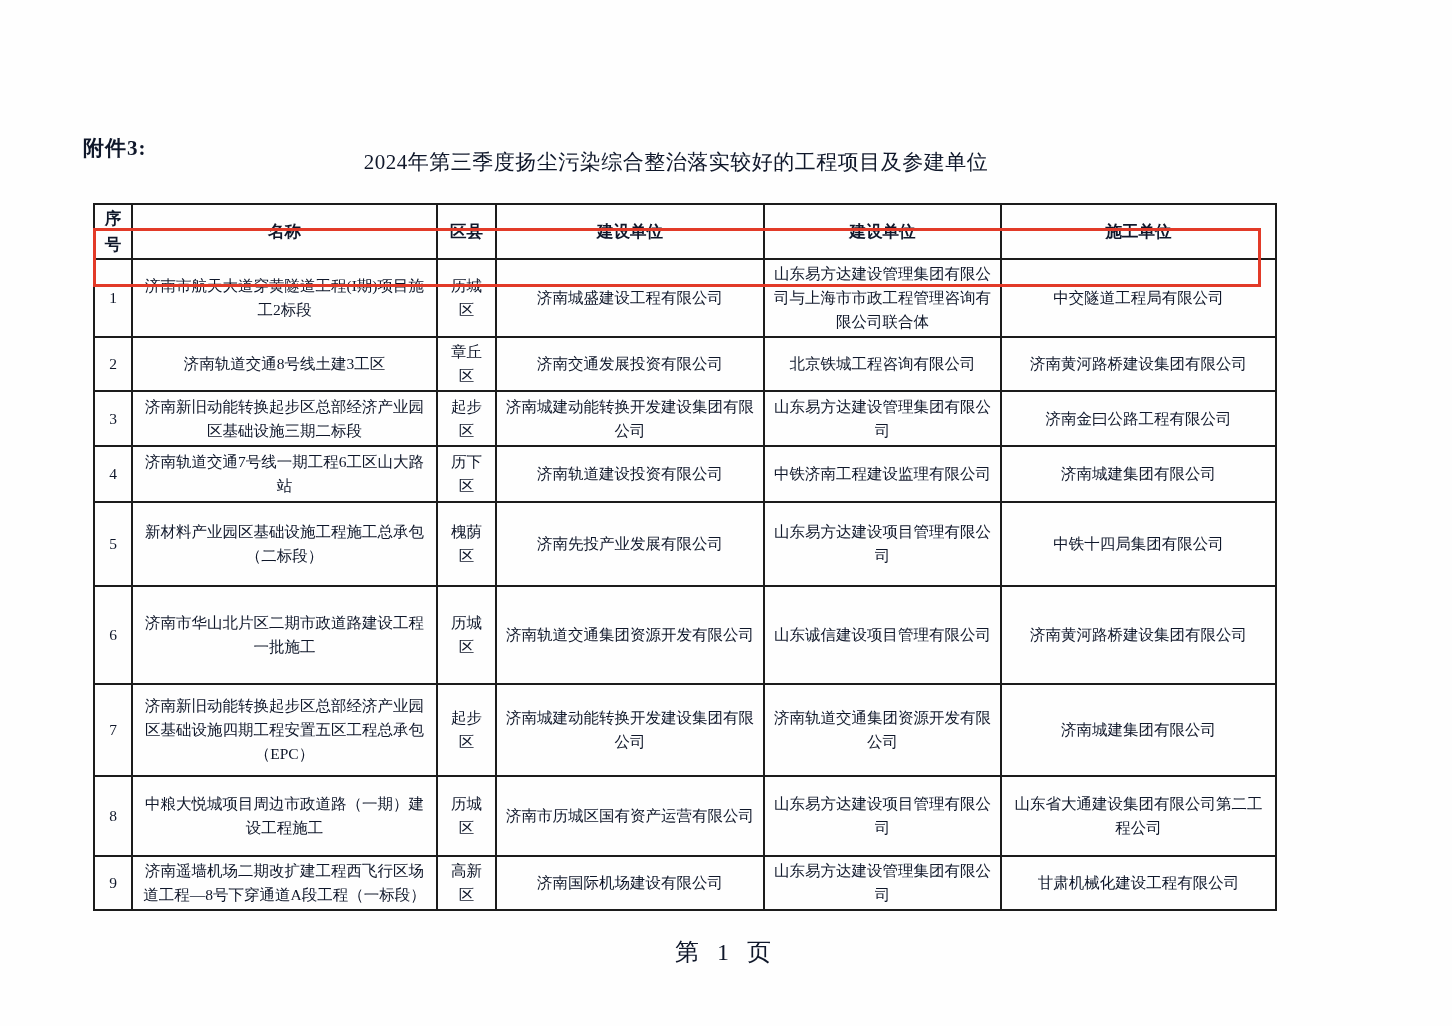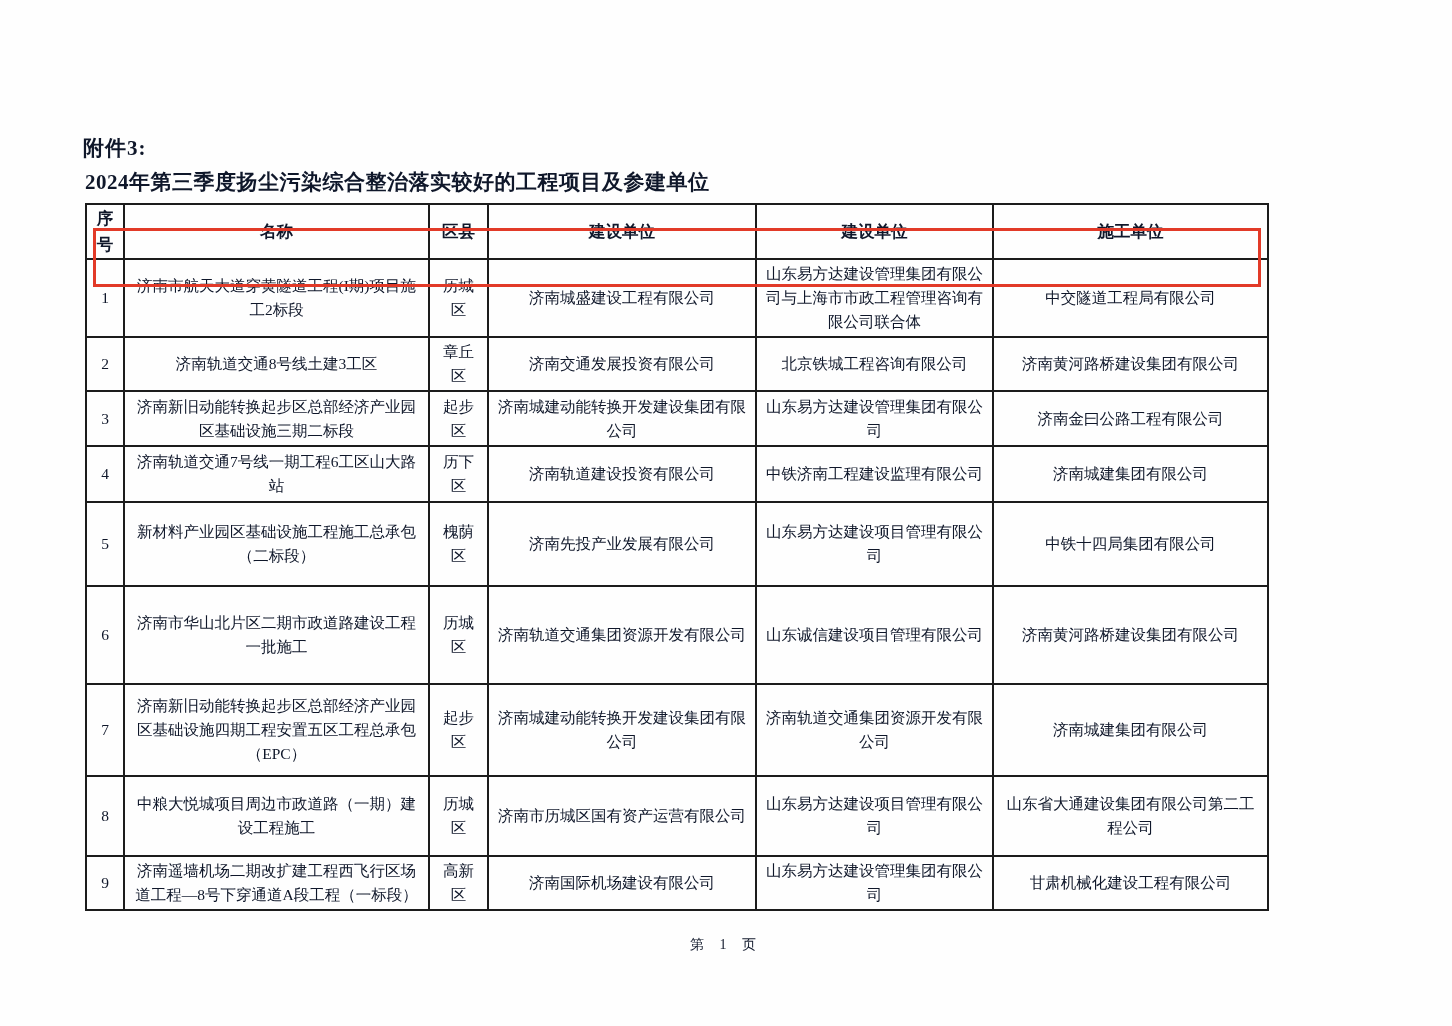--- a/index.html
+++ b/index.html
@@ -20,30 +20,30 @@
     position: absolute;
     left: 83px;
     top: 134px;
     font-size: 21px;
     font-weight: bold;
     letter-spacing: 1px;
   }
   .doc-title {
     position: absolute;
     left: 85px;
-    top: 168px;
+    top: 148px;
     width: 1182px;
-    text-align: left;
+    text-align: center;
     font-size: 21px;
-    font-weight: bold;
+    font-weight: normal;
     letter-spacing: 0.5px;
   }
   .doc-table {
     position: absolute;
-    left: 85px;
+    left: 93px;
     top: 203px;
     width: 1182px;
     border-collapse: collapse;
     table-layout: fixed;
     font-size: 15.5px;
   }
   .doc-table th, .doc-table td {
     border: 2px solid #1c1c1c;
     text-align: center;
     vertical-align: middle;
@@ -75,21 +75,21 @@
     border: 3px solid #e23a28;
     pointer-events: none;
     z-index: 5;
   }
   .page-footer {
     position: absolute;
     left: 0;
     top: 936px;
     width: 1452px;
     text-align: center;
-    font-size: 14px;
+    font-size: 24px;
     letter-spacing: 6px;
   }
 </style>
 </head>
 <body>
 
 <div class="page">
 
   <div class="attachment-label">附件3:</div>
 

